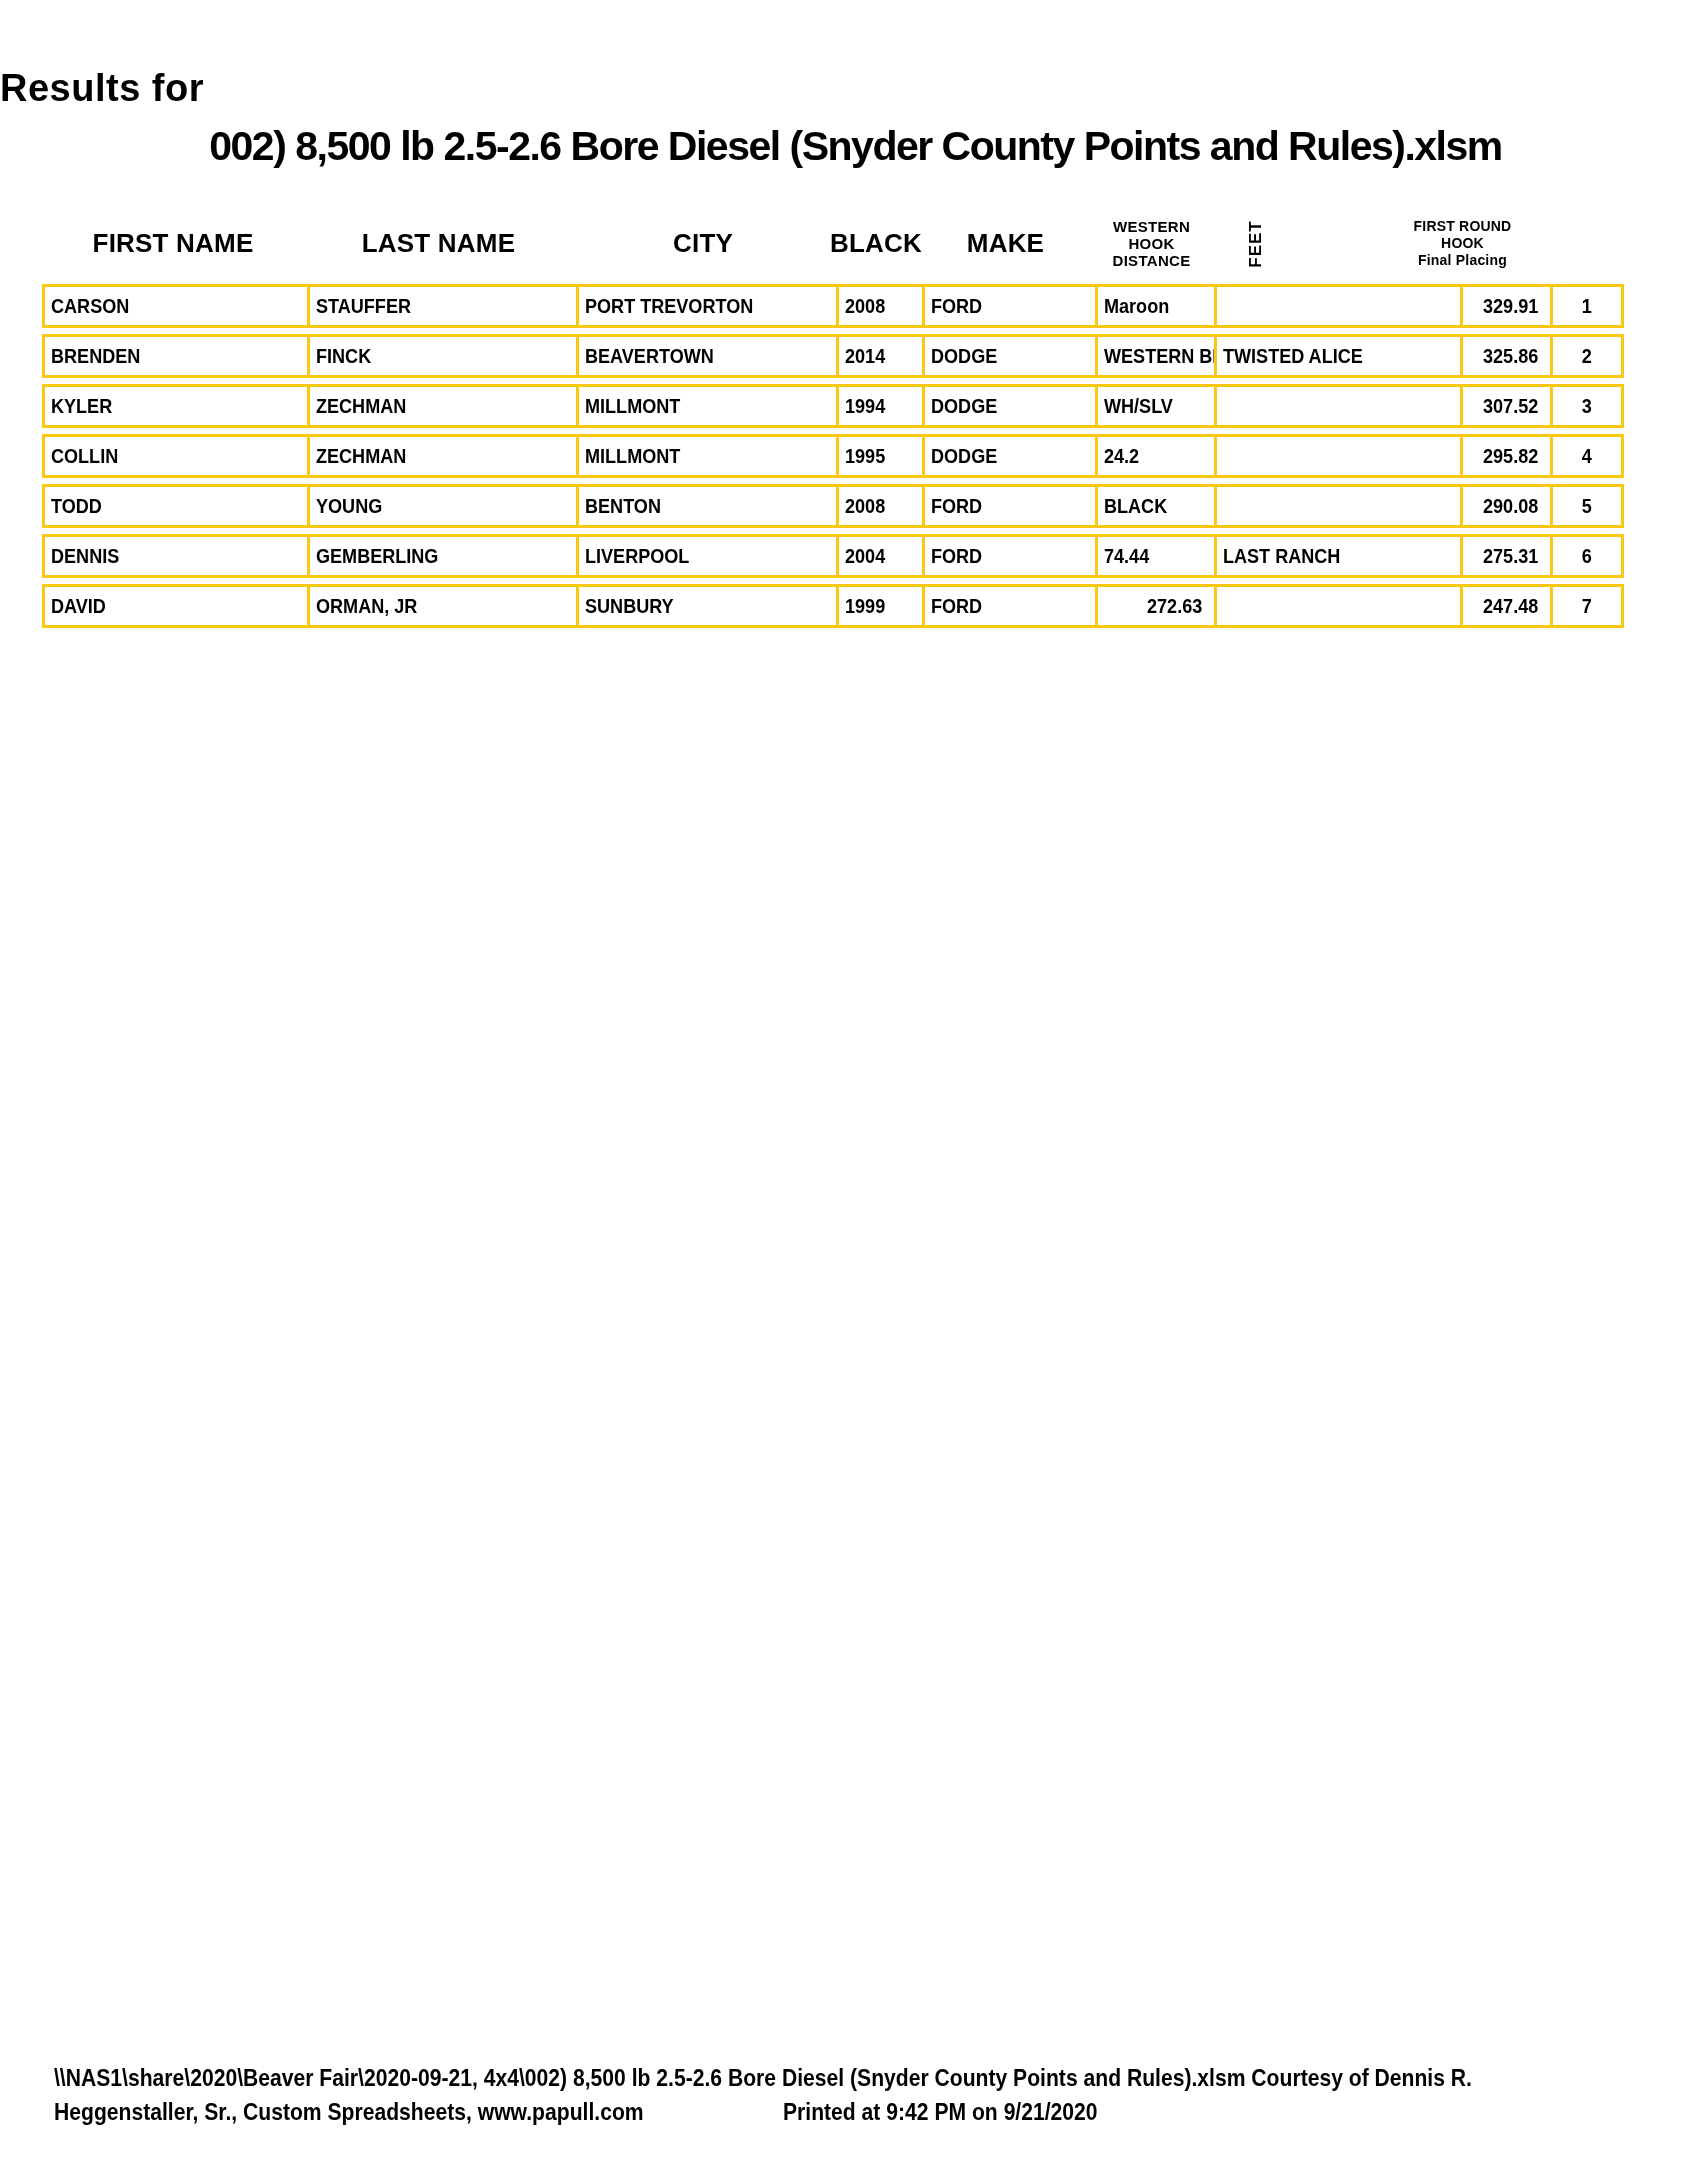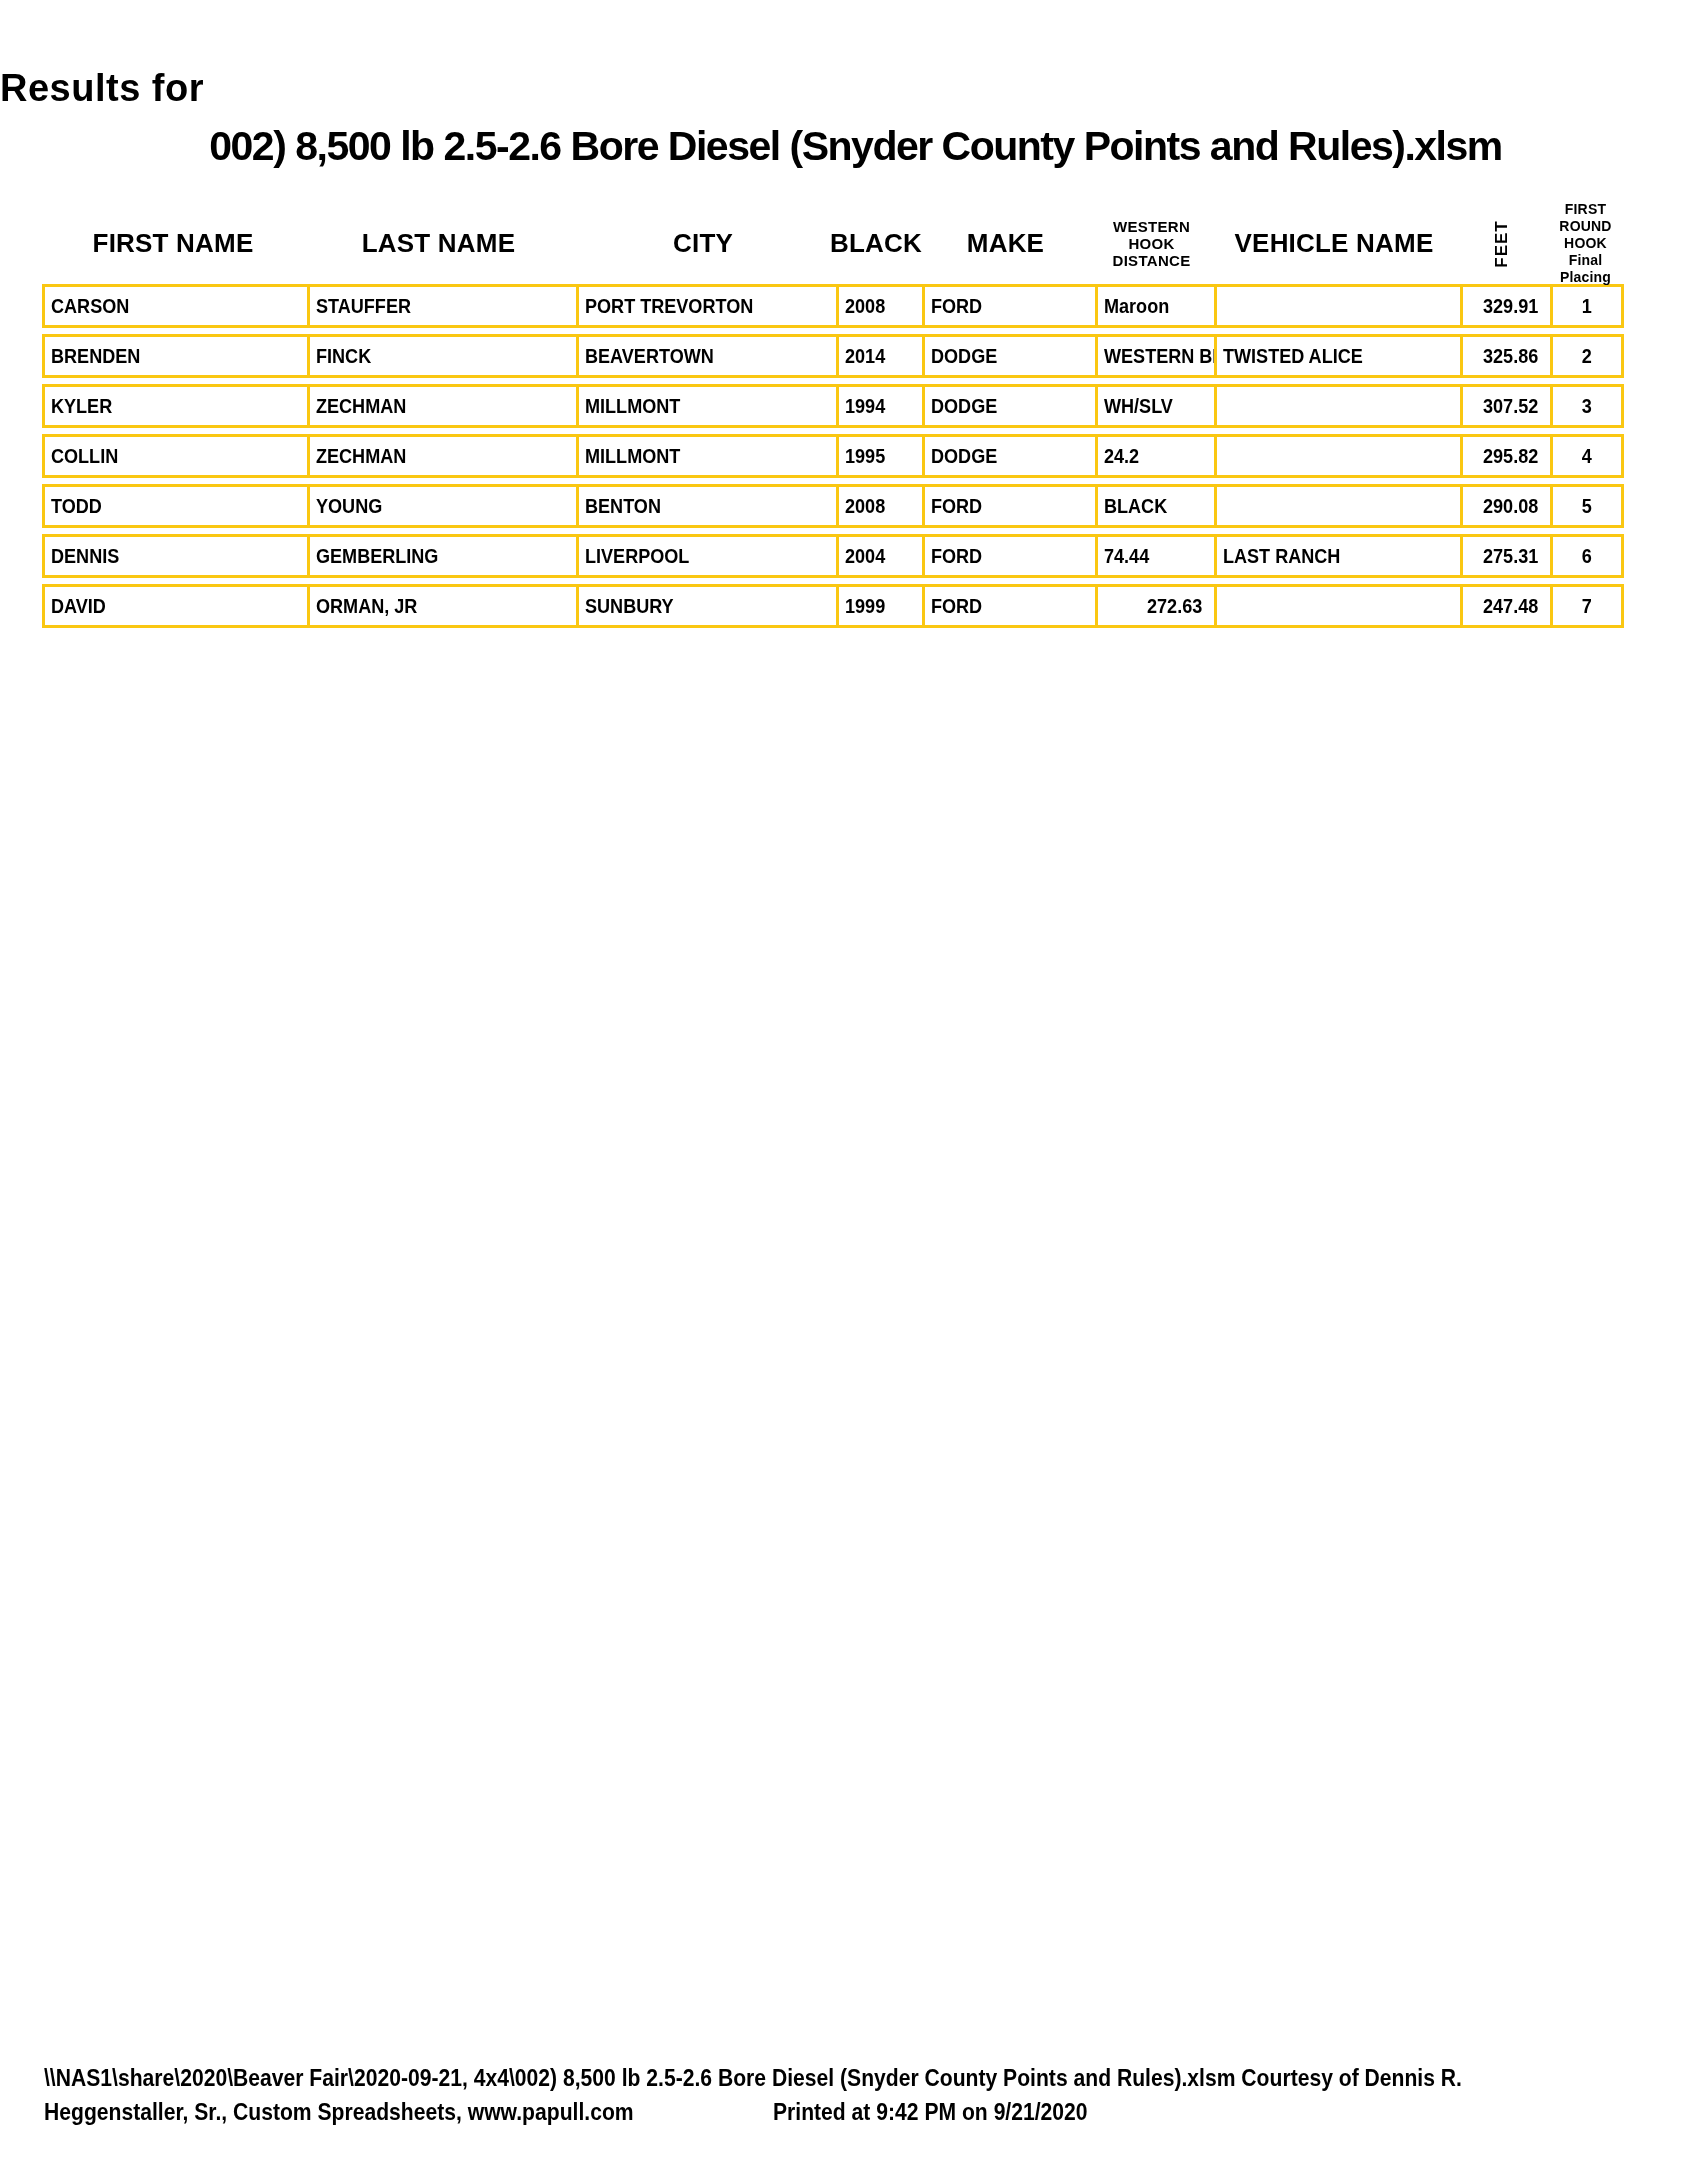--- a/index.html
+++ b/index.html
@@ -44,21 +44,21 @@
   .row { display: flex; height: 44px; border: 3px solid var(--gold); margin-bottom: 6px; background: #ffffff; justify-content: center; }
   .cell { display: flex; align-items: center; overflow: hidden; white-space: nowrap;
           font-weight: bold; font-size: 21px; padding-left: 6px; }
   .row .cell + .cell { border-left: 3px solid var(--gold); }
   .cell .t { display: inline-block; transform: scaleX(0.86); transform-origin: left center; }
   .cell.num { justify-content: flex-end; padding-right: 12px; padding-left: 9px; }
   .cell.num .t { transform-origin: right center; }
   .cell.ctr { justify-content: center; padding-left: 0; }
   .cell.ctr .t { transform-origin: center center; }
 
-  .footer { position: absolute; left: 44px; top: 2061px; width: 1604px; font-weight: bold; font-size: 24px; line-height: 34px; }
+  .footer { position: absolute; left: 54px; top: 2061px; width: 1604px; font-weight: bold; font-size: 24px; line-height: 34px; }
   .footer .cond { display: inline-block; transform: scaleX(0.88); transform-origin: left center; white-space: nowrap; }
   .footer-line2 { position: relative; height: 34px; }
   .printed { position: absolute; left: 729px; top: 0; }
 </style>
 </head>
 <body>
 
 <div class="page">
 
   <div class="title">Results for</div>
@@ -72,21 +72,20 @@
       <div class="hdr-cell c3">CITY</div>
       <div class="hdr-cell c4">BLACK</div>
       <div class="hdr-cell c5">MAKE</div>
       <div class="hdr-cell hdr-small c6">
         <span>
           <span class="ln">WESTERN</span>
           <span class="ln">HOOK</span>
           <span class="ln">DISTANCE</span>
         </span>
       </div>
-      <div class="hdr-cell c7">VEHICLE NAME</div>
       <div class="hdr-cell c8">
         <span class="feet-rot">FEET</span>
       </div>
       <div class="hdr-cell hdr-placing c9">
         <span>
           <span class="ln">FIRST ROUND</span>
           <span class="ln">HOOK</span>
           <span class="ln">Final Placing</span>
         </span>
       </div>

